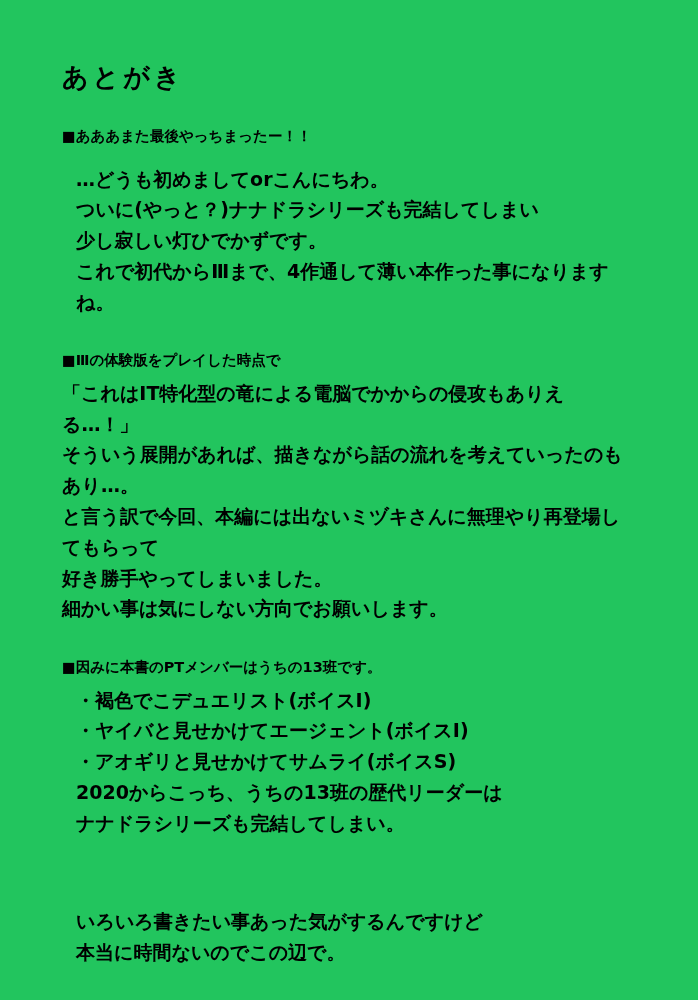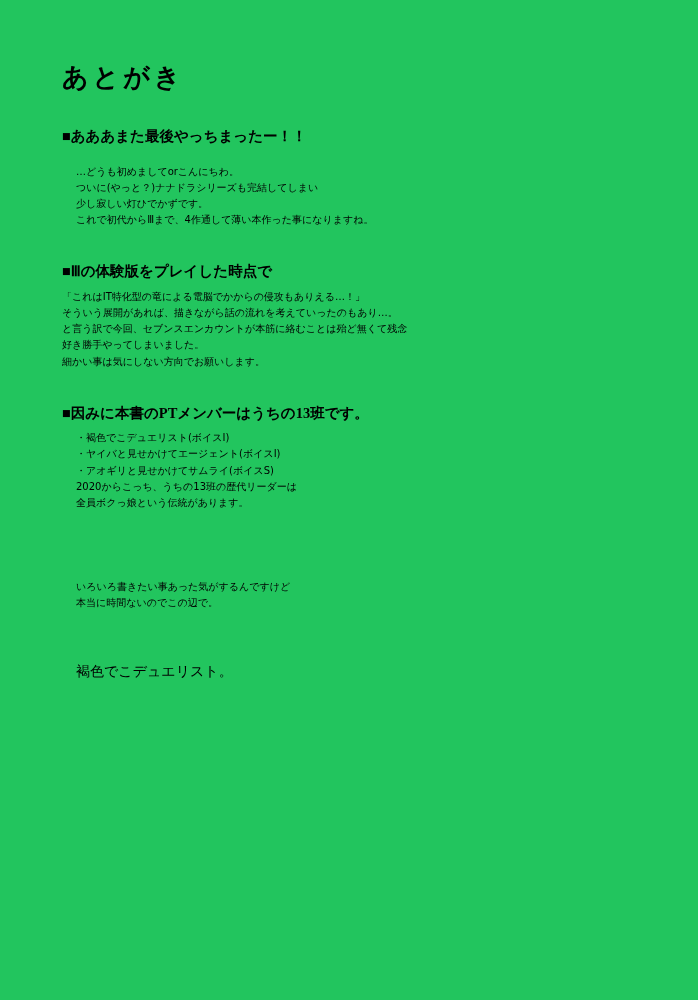--- a/index.html
+++ b/index.html
@@ -36,29 +36,29 @@
   }
   .section {
     margin-bottom: 22px;
   }
   .section-heading {
     font-size: 14.5px;
     font-weight: bold;
     line-height: 1.55;
     margin: 0 0 6px 0;
     white-space: pre-wrap;
-    font-family: Liberation Serif, serif;
   }
   .para {
-    font-size: 10px;
+    font-size: 19px;
     line-height: 1.62;
     margin: 0;
     padding-left: 14px;
     white-space: pre-wrap;
     word-break: break-all;
+    font-weight: bold;
   }
   .para.nopad {
     padding-left: 0;
   }
   .spacer-sm { height: 10px; }
   .spacer-md { height: 26px; }
   .spacer-lg { height: 46px; }
   .closing {
     font-size: 14px;
     line-height: 1.62;
@@ -82,34 +82,34 @@
       <p class="para">少し寂しい灯ひでかずです。</p>
       <p class="para">これで初代からⅢまで、4作通して薄い本作った事になりますね。</p>
     </div>
 
     <div class="spacer-sm"></div>
 
     <div class="section">
       <div class="section-heading">■Ⅲの体験版をプレイした時点で</div>
       <p class="para nopad">「これはIT特化型の竜による電脳でかからの侵攻もありえる…！」</p>
       <p class="para nopad">そういう展開があれば、描きながら話の流れを考えていったのもあり…。</p>
-      <p class="para nopad">と言う訳で今回、セブンスエンカウントが本筋に絡むことは殆ど無くて残念</p>
+      <p class="para nopad">と言う訳で今回、本編には出ないミヅキさんに無理やり再登場してもらって</p>
       <p class="para nopad">好き勝手やってしまいました。</p>
       <p class="para nopad">細かい事は気にしない方向でお願いします。</p>
     </div>
 
     <div class="spacer-sm"></div>
 
     <div class="section">
       <div class="section-heading">■因みに本書のPTメンバーはうちの13班です。</div>
       <p class="para">・褐色でこデュエリスト(ボイスI)</p>
       <p class="para">・ヤイバと見せかけてエージェント(ボイスI)</p>
       <p class="para">・アオギリと見せかけてサムライ(ボイスS)</p>
       <p class="para">2020からこっち、うちの13班の歴代リーダーは</p>
-      <p class="para">全員ボクっ娘という伝統があります。</p>
+      <p class="para">ナナドラシリーズも完結してしまい。</p>
     </div>
 
     <div class="spacer-lg"></div>
 
     <div class="section">
       <p class="para">いろいろ書きたい事あった気がするんですけど</p>
       <p class="para">本当に時間ないのでこの辺で。</p>
     </div>
 
     <div class="spacer-md"></div>

